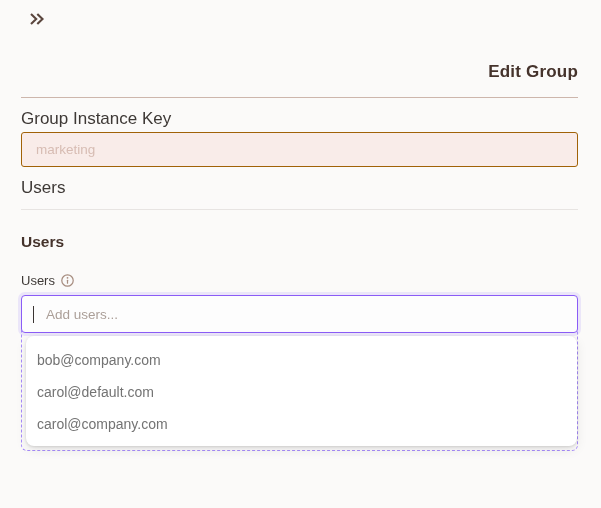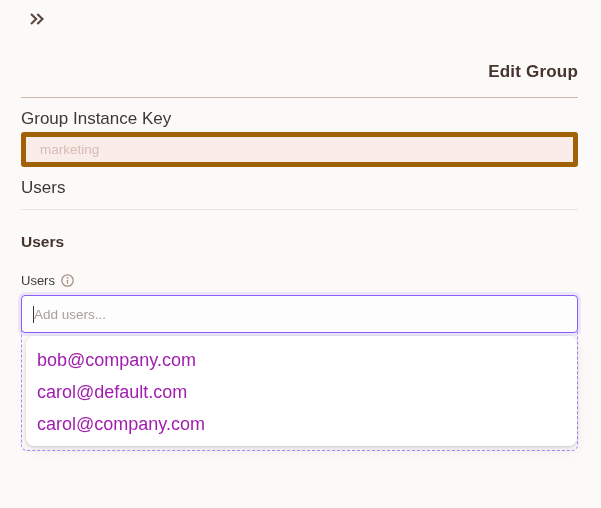--- a/index.html
+++ b/index.html
@@ -34,21 +34,21 @@
     font-size: 17px; line-height: 14px; color: #3e3936;
   }
   .text-input {
     display: block; width: 100%; height: 35px;
     margin-top: 6px; padding: 0 14px;
     font-family: "Liberation Sans", "DejaVu Sans", sans-serif;
     font-size: 13.5px; border-radius: 3px;
   }
   .text-input.disabled {
     background: #f9ece9;
-    border: 5px solid #a16207;
+    border: 1px solid #a16207;
     color: #d7bcb3;
   }
 
   h2.section-heading {
     margin-top: 23px;
     font-size: 15.5px; line-height: 17px;
     font-weight: bold; color: #45332c;
   }
   .label-row {
     margin-top: 23px;
@@ -63,21 +63,21 @@
     border: 1px dashed #a78bfa;
     border-radius: 6px;
   }
   .add-users-input {
     position: absolute; top: -1px; left: -1px; right: -1px;
     height: 38px;
     background: #fdfdfd;
     border: 1.5px solid #8b5cf6;
     border-radius: 4px;
     box-shadow: 0 0 0 3px rgba(167,139,250,0.18);
-    padding: 0 12px;
+    padding: 0 24px;
     font-family: "Liberation Sans", "DejaVu Sans", sans-serif;
     font-size: 13.5px; color: #7f1d1d;
     outline: none;
   }
   .add-users-input::placeholder { color: #ab9f98; opacity: 1; }
   .text-caret {
     position: absolute; left: 11px; top: 10px;
     width: 1px; height: 17px; background: #3a3432;
     pointer-events: none;
   }
@@ -85,22 +85,22 @@
     position: absolute; top: 40px; left: 4px; right: 0; bottom: 4px;
     background: #ffffff;
     border-radius: 8px;
     box-shadow: 0 1px 3px rgba(0,0,0,0.14), 0 4px 12px rgba(0,0,0,0.08);
     list-style: none;
     padding: 8px 0;
     overflow: hidden;
   }
   .dropdown li {
     padding: 8px 11px;
-    font-size: 18px; line-height: 16px;
-    color: #a21caf;
+    font-size: 14px; line-height: 16px;
+    color: #737373;
     cursor: pointer;
   }
 </style>
 </head>
 <body>
 
 <div class="page">
 
   <button class="collapse-btn">
     <span>

